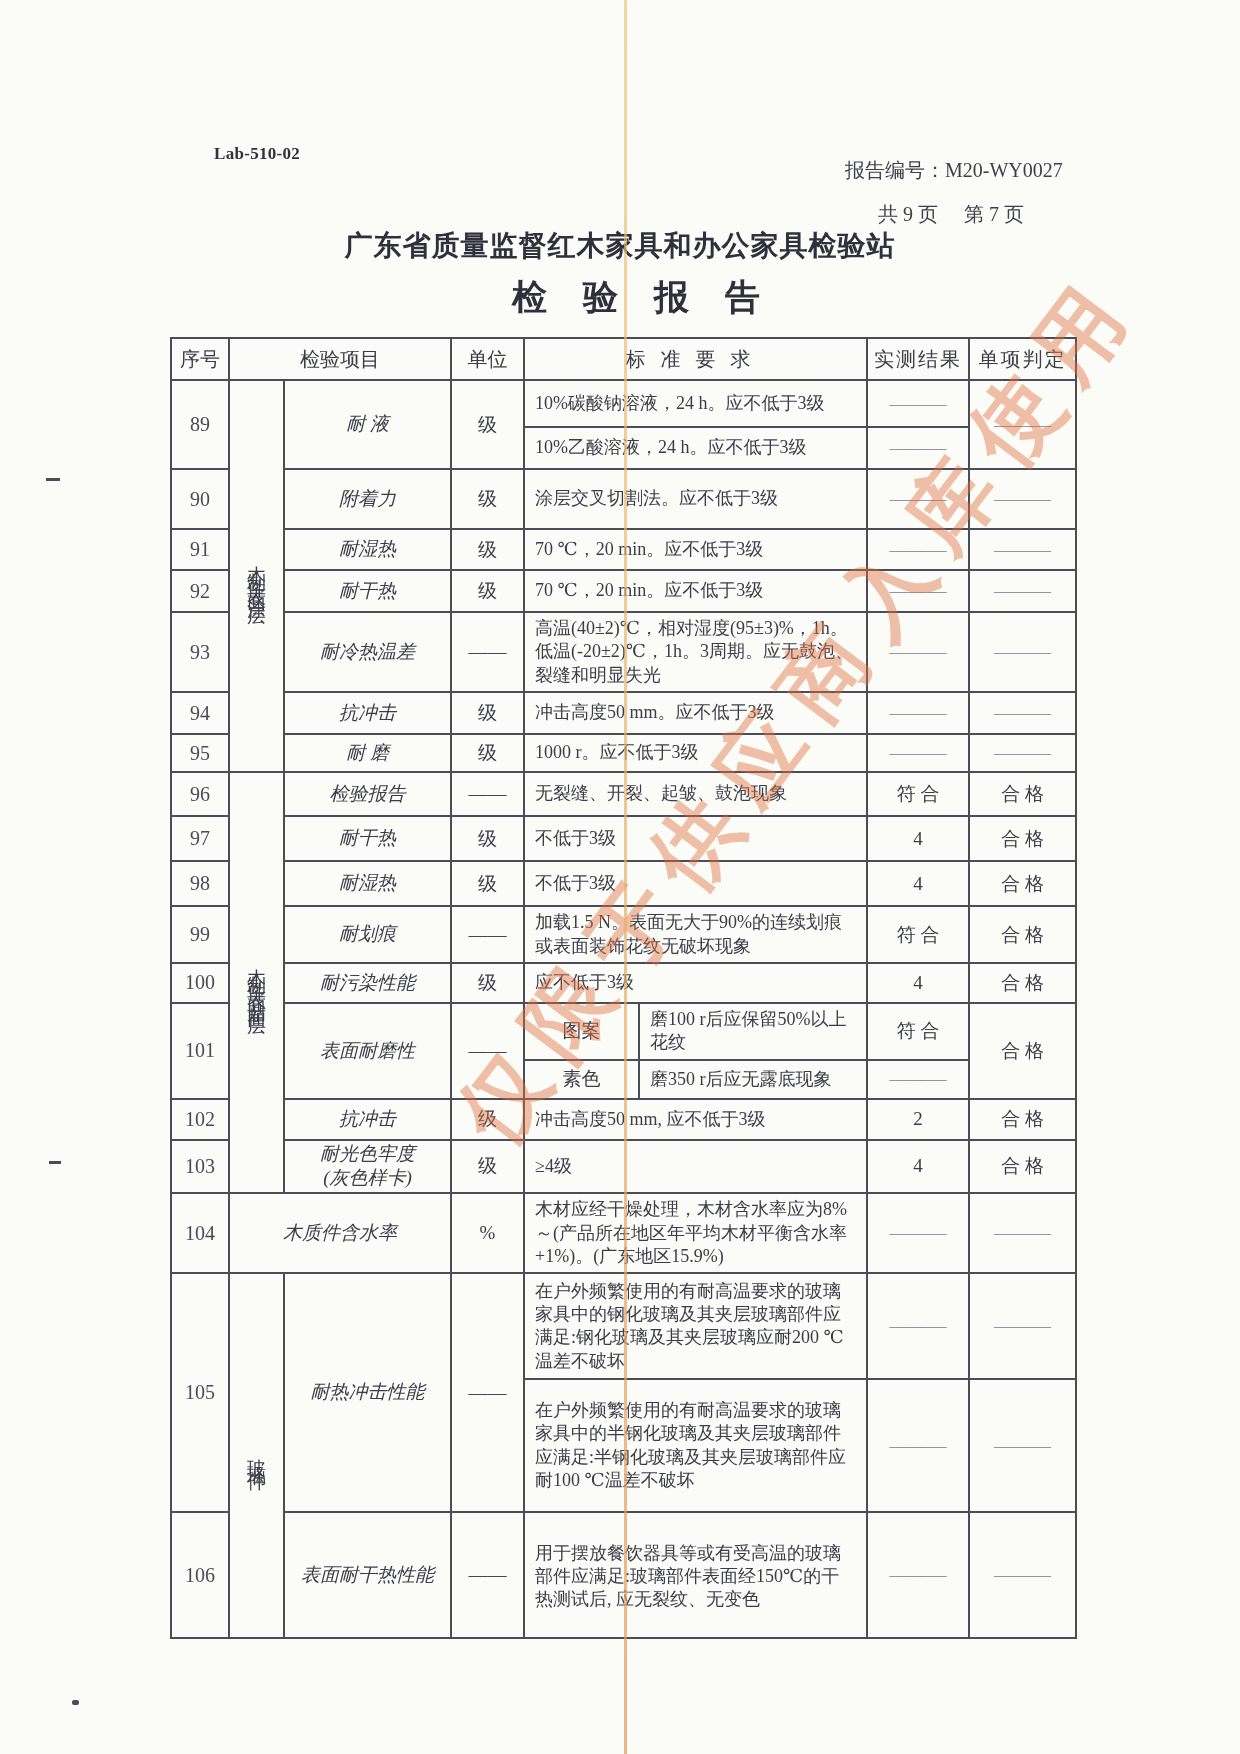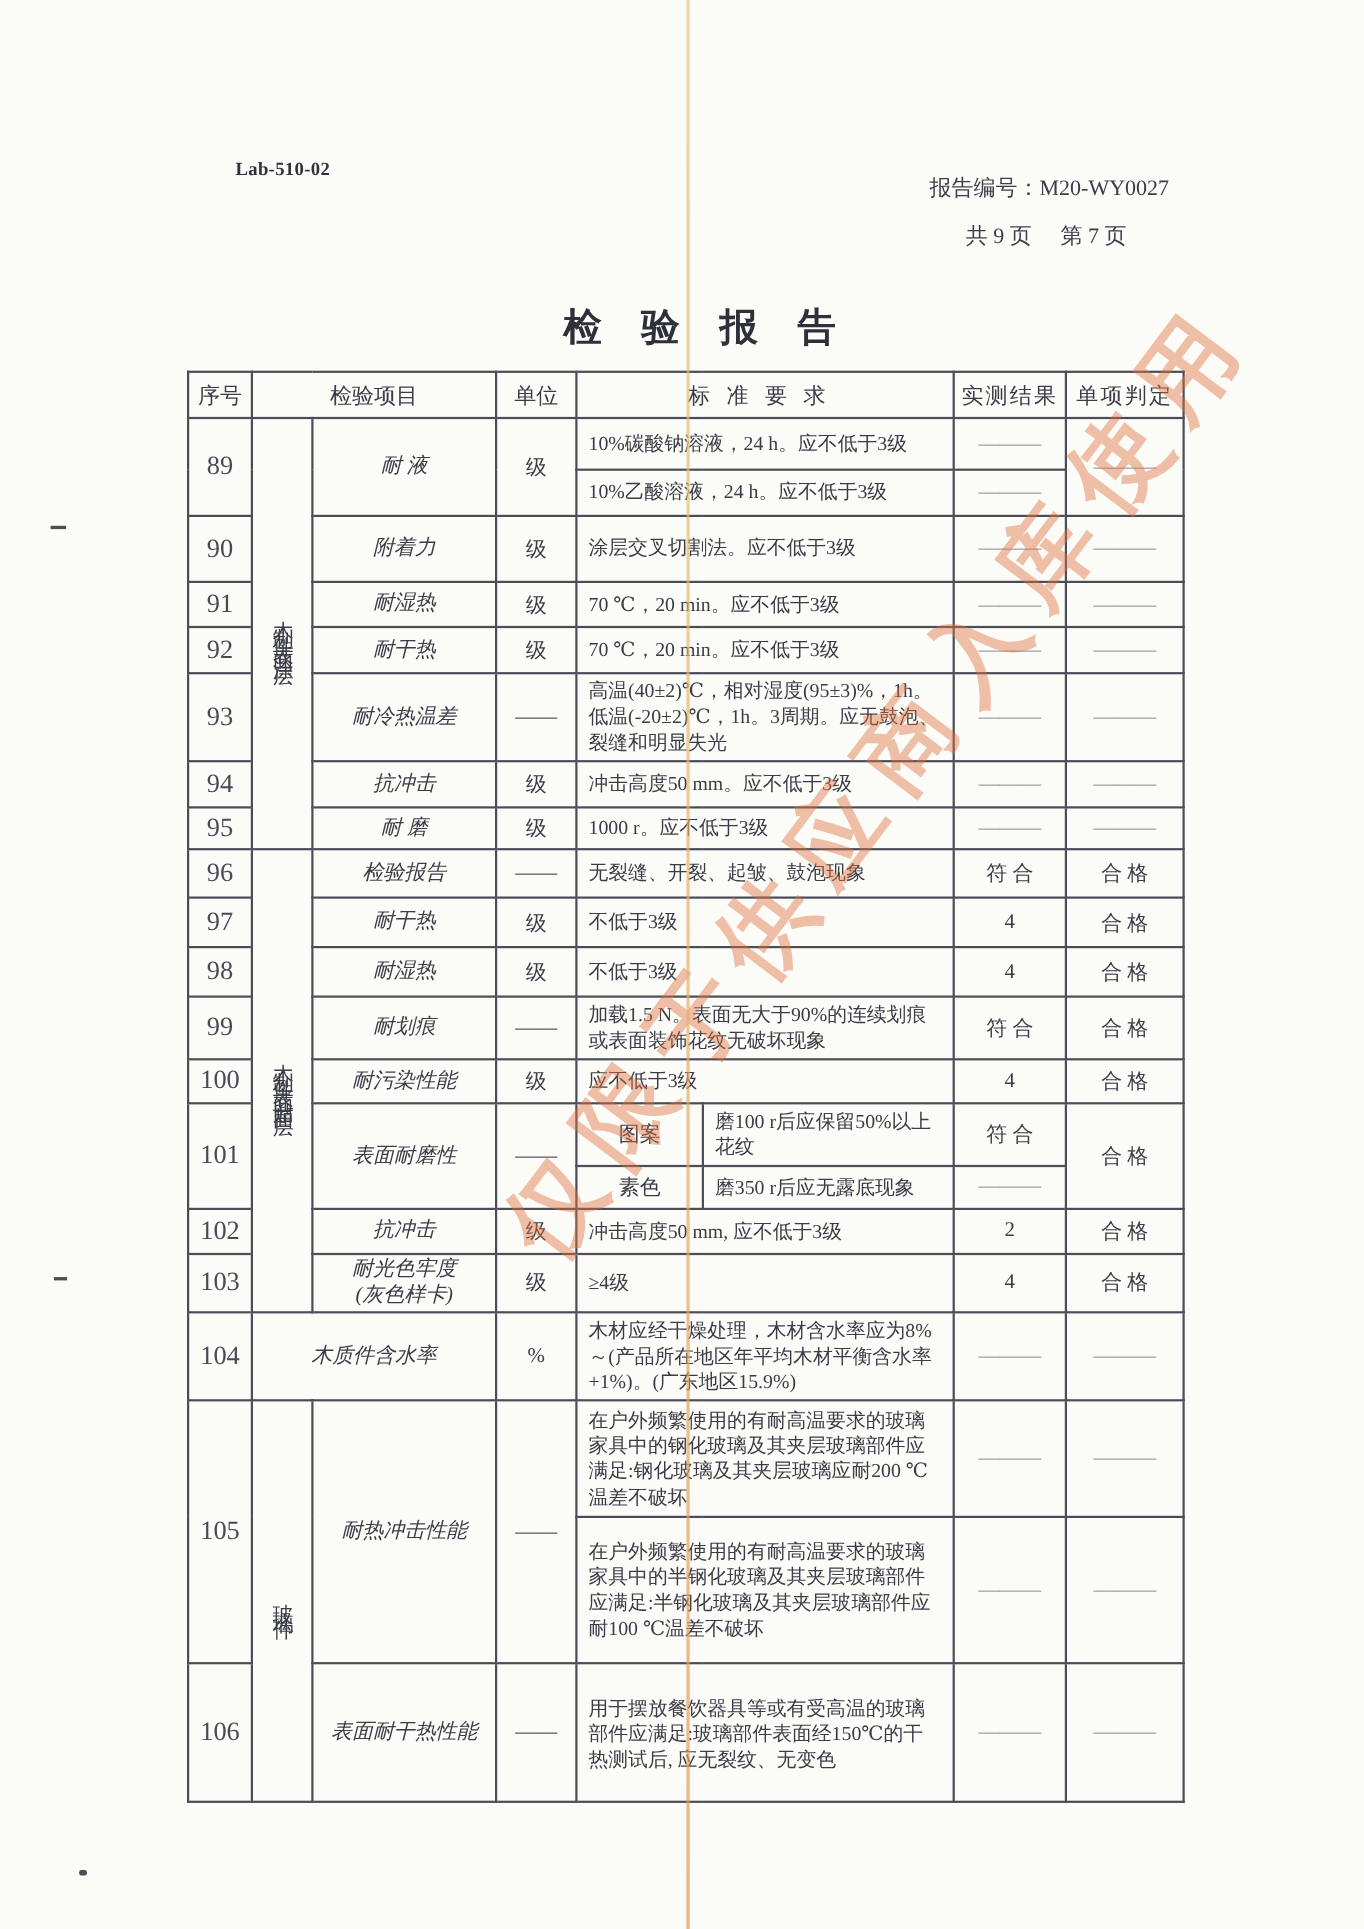--- a/index.html
+++ b/index.html
@@ -34,21 +34,21 @@
     position:absolute;left:170px;top:337px;width:905px;
     border-collapse:collapse;table-layout:fixed;border-radius:12px;
   }
   table.report td,table.report th{
     border:2px solid #4b4c57;vertical-align:middle;
     font-weight:normal;overflow:hidden;
   }
   th{font-size:20px;color:#3b3c47;}
   th.h-std{letter-spacing:15px;}
   th.h-res,th.h-judg{letter-spacing:2px;}
-  td.seq{text-align:center;font-size:24px;color:#494a56;}
+  td.seq{text-align:center;font-size:20px;color:#494a56;}
   td.group{text-align:center;}
   .vtext{display:inline-block;writing-mode:vertical-rl;text-orientation:upright;letter-spacing:7px;font-size:19px;line-height:1.15;color:#3b3c47;}
   td.item{text-align:center;font-size:19px;white-space:pre-line;line-height:1.3;font-style:italic;}
   td.unit{text-align:center;font-size:19px;}
   td.std{text-align:left;padding:4px 10px;font-size:18px;line-height:1.3;}
   td.stdlabel{text-align:center;font-size:19px;}
   td.res,td.judg{text-align:center;font-size:19px;}
   td.dash-cell{color:#90919b;letter-spacing:0;}
   td.top{vertical-align:top;padding-top:7px;}
 </style>
@@ -60,20 +60,21 @@
   <div class="lab-code">Lab-510-02</div>
 
   <div class="report-line">
     <span>报告编号：</span><span>M20-WY0027</span>
   </div>
 
   <div class="pages-line">
     <span>共 9 页</span><span class="gap"></span><span>第 7 页</span>
   </div>
 
+  <div class="org-title">广东省质量监督红木家具和办公家具检验站</div>
   <div class="doc-title">检验报告</div>
 
   <table class="report">
     <colgroup>
       <col style="width:58px">
         <col style="width:55px">
         <col style="width:167px">
         <col style="width:73px">
       <col style="width:115px">
         <col style="width:228px">

